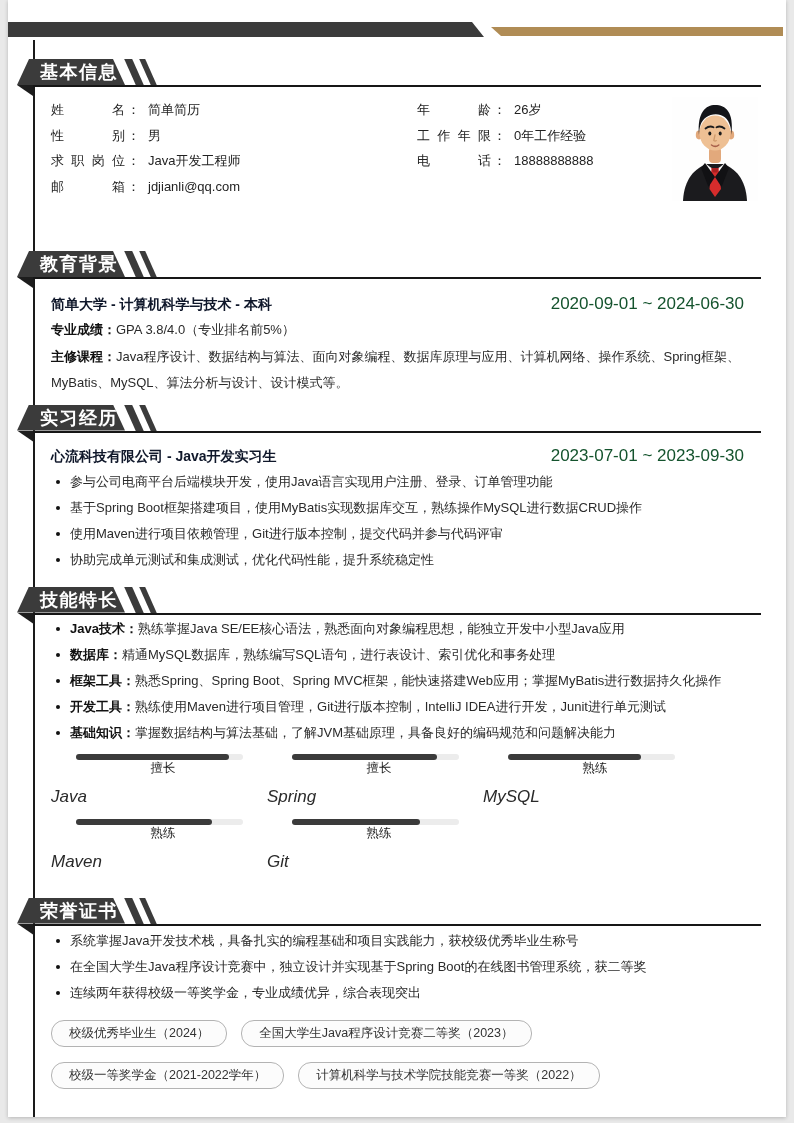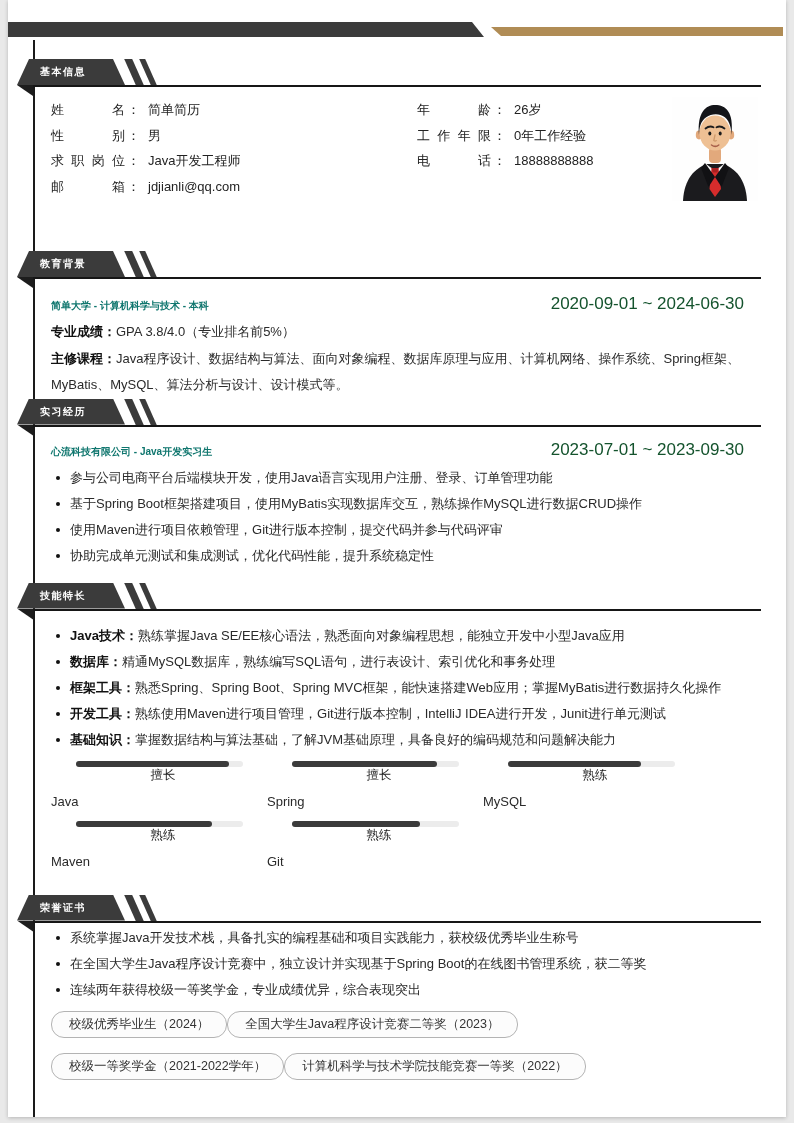--- a/index.html
+++ b/index.html
@@ -12,58 +12,58 @@
          clip-path:polygon(0 0,calc(100% - 12px) 0,100% 100%,0 100%);}
   .topbar-gold{position:absolute;left:483px;right:3px;top:27px;height:9px;background:#b08c55;
          clip-path:polygon(0 0,100% 0,100% 100%,10px 100%);}
   
   .vline{position:absolute;left:25px;top:40px;bottom:0;width:2px;background:#1a1a1a;}
   .content{position:absolute;left:25px;right:25px;top:0;}
   
   .shead{position:relative;height:26px;border-bottom:2px solid #161616;}
   .tab{position:absolute;left:-16px;top:0;width:108px;height:26px;background:#3b3b3b;box-sizing:border-box;
        clip-path:polygon(12px 0,calc(100% - 12px) 0,100% 100%,0 100%);
-       color:#fff;font-size:10px;font-weight:bold;line-height:26px;padding-left:23px;letter-spacing:1.5px;}
+       color:#fff;font-size:18px;font-weight:bold;line-height:26px;padding-left:23px;letter-spacing:1.5px;}
   .fold{position:absolute;left:-16px;top:26px;width:16px;height:11px;background:#1d1d1d;
         clip-path:polygon(0 0,100% 0,100% 100%);}
   .stripe{position:absolute;top:0;height:26px;background:#3b3b3b;transform:skewX(24deg);}
   .s1{left:97px;width:8px;}
   .s2{left:112px;width:6px;}
   .sbody{position:relative;padding:10px 17px 0 18px;font-size:13px;color:#2a2a2a;}
   
   .bi-cols{display:flex;justify-content:center;}
   .bi-col1{width:366px;}
   .bi-col2{flex:1;}
   .bi-row{display:flex;line-height:25.5px;color:#222;}
   .bi-label{display:inline-block;width:74px;text-align:justify;text-align-last:justify;}
   .bi-colon{margin:0 8px 0 2px;}
   .photo{position:absolute;top:10px;right:3px;width:86px;height:104px;}
   
   .trow{display:flex;justify-content:space-between;align-items:baseline;line-height:26px;}
-  .ttl{font-weight:bold;font-size:10px;color:#0f766e;}
+  .ttl{font-weight:bold;font-size:14px;color:#0f172a;}
   .tdate{font-size:17px;color:#14532d;}
   .pline{line-height:26.5px;}
   .plabel{font-weight:bold;color:#111;}
   
   .bul{display:flex;line-height:26px;}
   .dot{flex:none;width:4px;height:4px;border-radius:50%;background:#111;margin:11px 10px 0 5px;}
   
   .bars{display:flex;flex-wrap:wrap;margin-top:8px;}
   .bcell{width:216px;margin-bottom:12px;}
   .brow{display:flex;align-items:center;flex-direction:column;}
   .btrack{width:167px;height:6px;border-radius:3px;background:#ececec;}
   .bfill{height:6px;border-radius:3px;background:#3b3b3b;}
   .blabel{margin-left:8px;font-size:12.5px;color:#222;}
-  .bname{font-size:13px;color:#2a2a2a;margin-top:10px;}
-  
-  .pills{display:flex;flex-wrap:wrap;gap:15px 0;margin-top:8px;}
+  .bname{font-size:17px;color:#2a2a2a;margin-top:10px;font-style:italic;}
+  
+  .pills{display:flex;flex-wrap:wrap;gap:15px 14px;margin-top:14px;}
   .pill{height:25px;line-height:25px;padding:0 17px;border:1px solid #b3b3b3;border-radius:13px;
         background:#fcfcfc;font-size:12.5px;color:#333;}
   
-  .mt-h1{margin-top:59px;} .mt-h2{margin-top:52px;} .mt-h3{margin-top:0;}
+  .mt-h1{margin-top:59px;} .mt-h2{margin-top:52px;} .mt-h3{margin-top:8px;}
   .mt-h4{margin-top:14px;} .mt-h5{margin-top:14px;} .mt-h6{margin-top:26px;}
 </style>
 </head>
 <body>
 
 <div class="stage">
   <div class="paper">
     <div class="topbar-dark"></div>
     <div class="topbar-gold"></div>
     <div class="vline"></div>
@@ -187,21 +187,21 @@
             <span>协助完成单元测试和集成测试，优化代码性能，提升系统稳定性</span>
           </div>
       </div>
 
       <div class="shead mt-h4">
         <div class="tab">技能特长</div>
         <div class="stripe s1"></div>
         <div class="stripe s2"></div>
         <div class="fold"></div>
       </div>
-      <div class="sbody" style="padding-top:12px">
+      <div class="sbody" style="padding-top:1px">
         <div class="bul">
             <span class="dot"></span>
             <span><b class="plabel">Java技术：</b><span>熟练掌握Java SE/EE核心语法，熟悉面向对象编程思想，能独立开发中小型Java应用</span></span>
           </div>
         <div class="bul">
             <span class="dot"></span>
             <span><b class="plabel">数据库：</b><span>精通MySQL数据库，熟练编写SQL语句，进行表设计、索引优化和事务处理</span></span>
           </div>
         <div class="bul">
             <span class="dot"></span>

